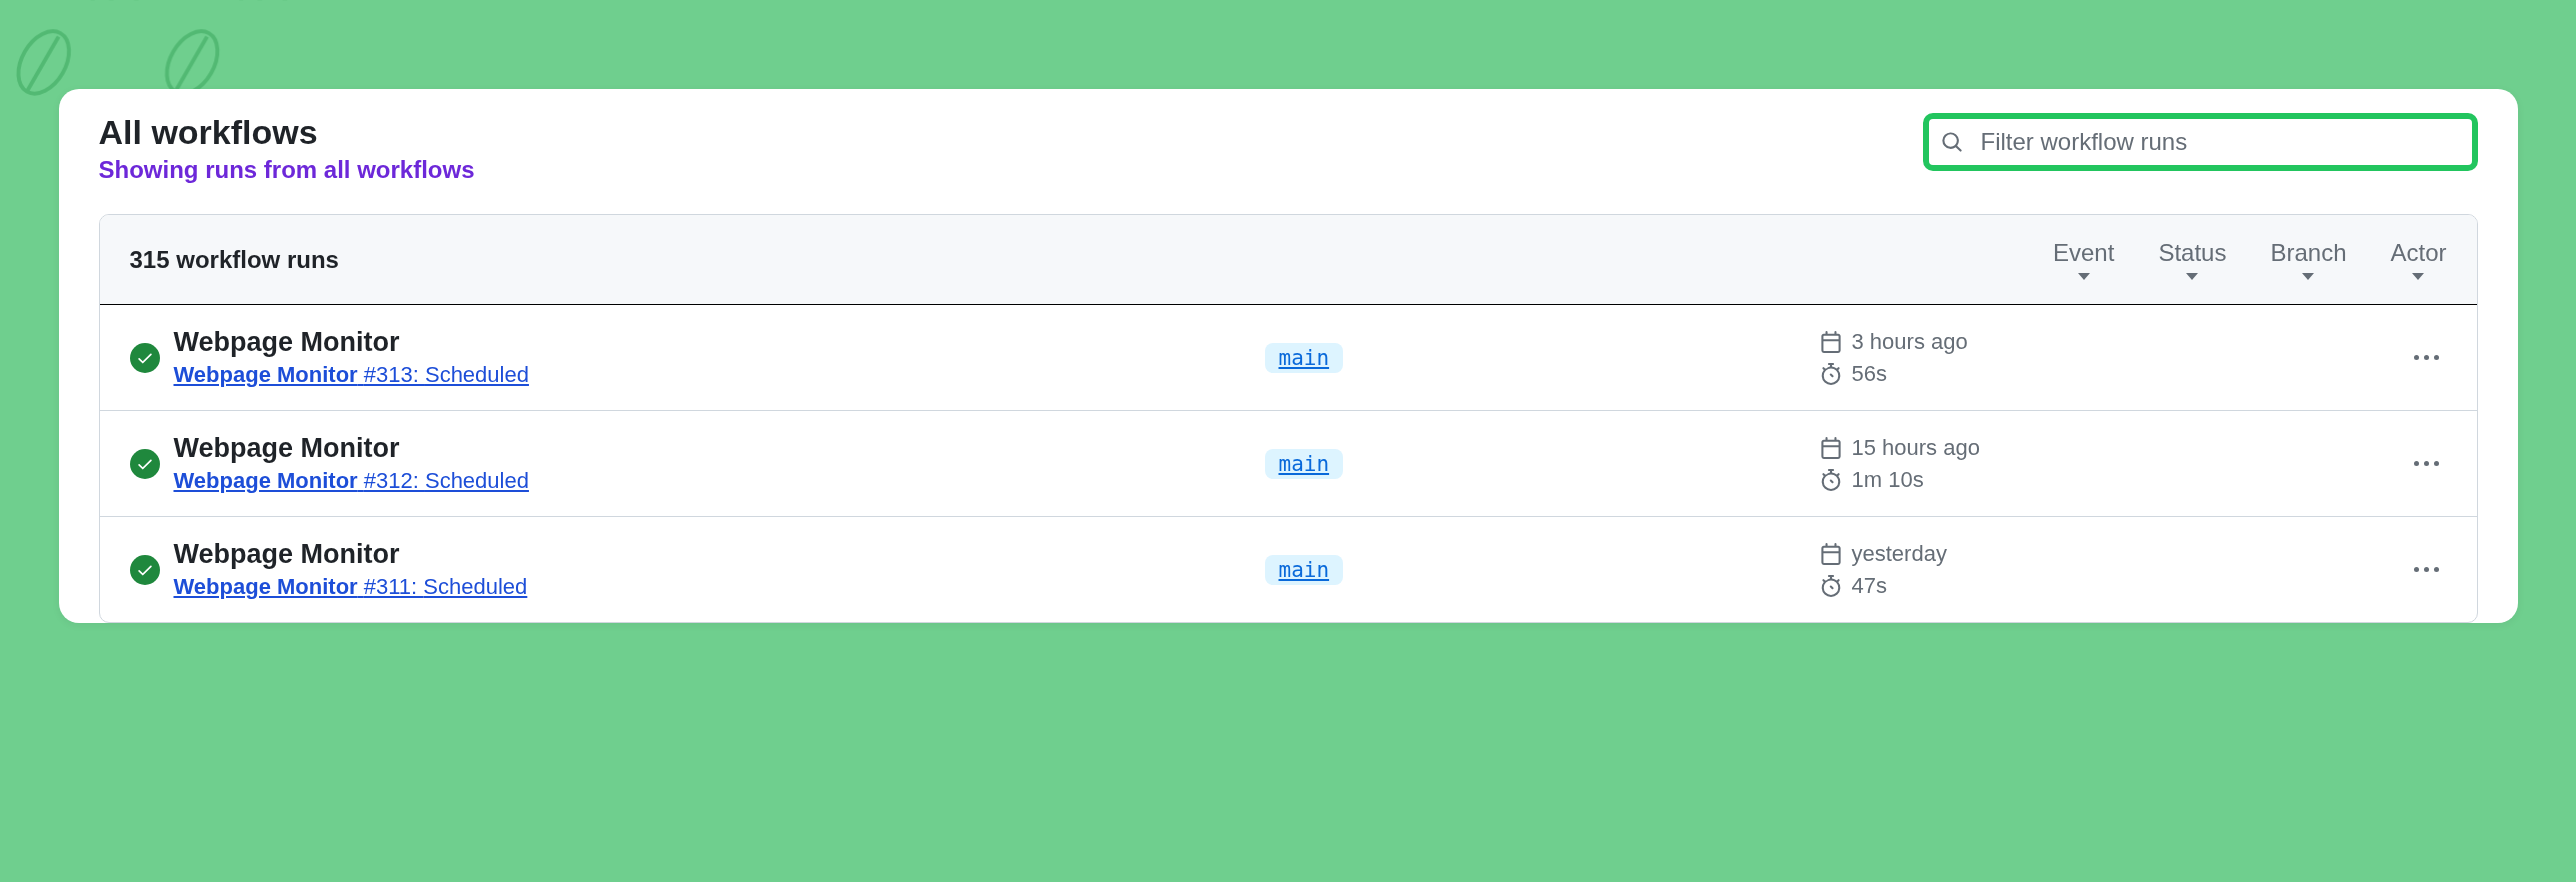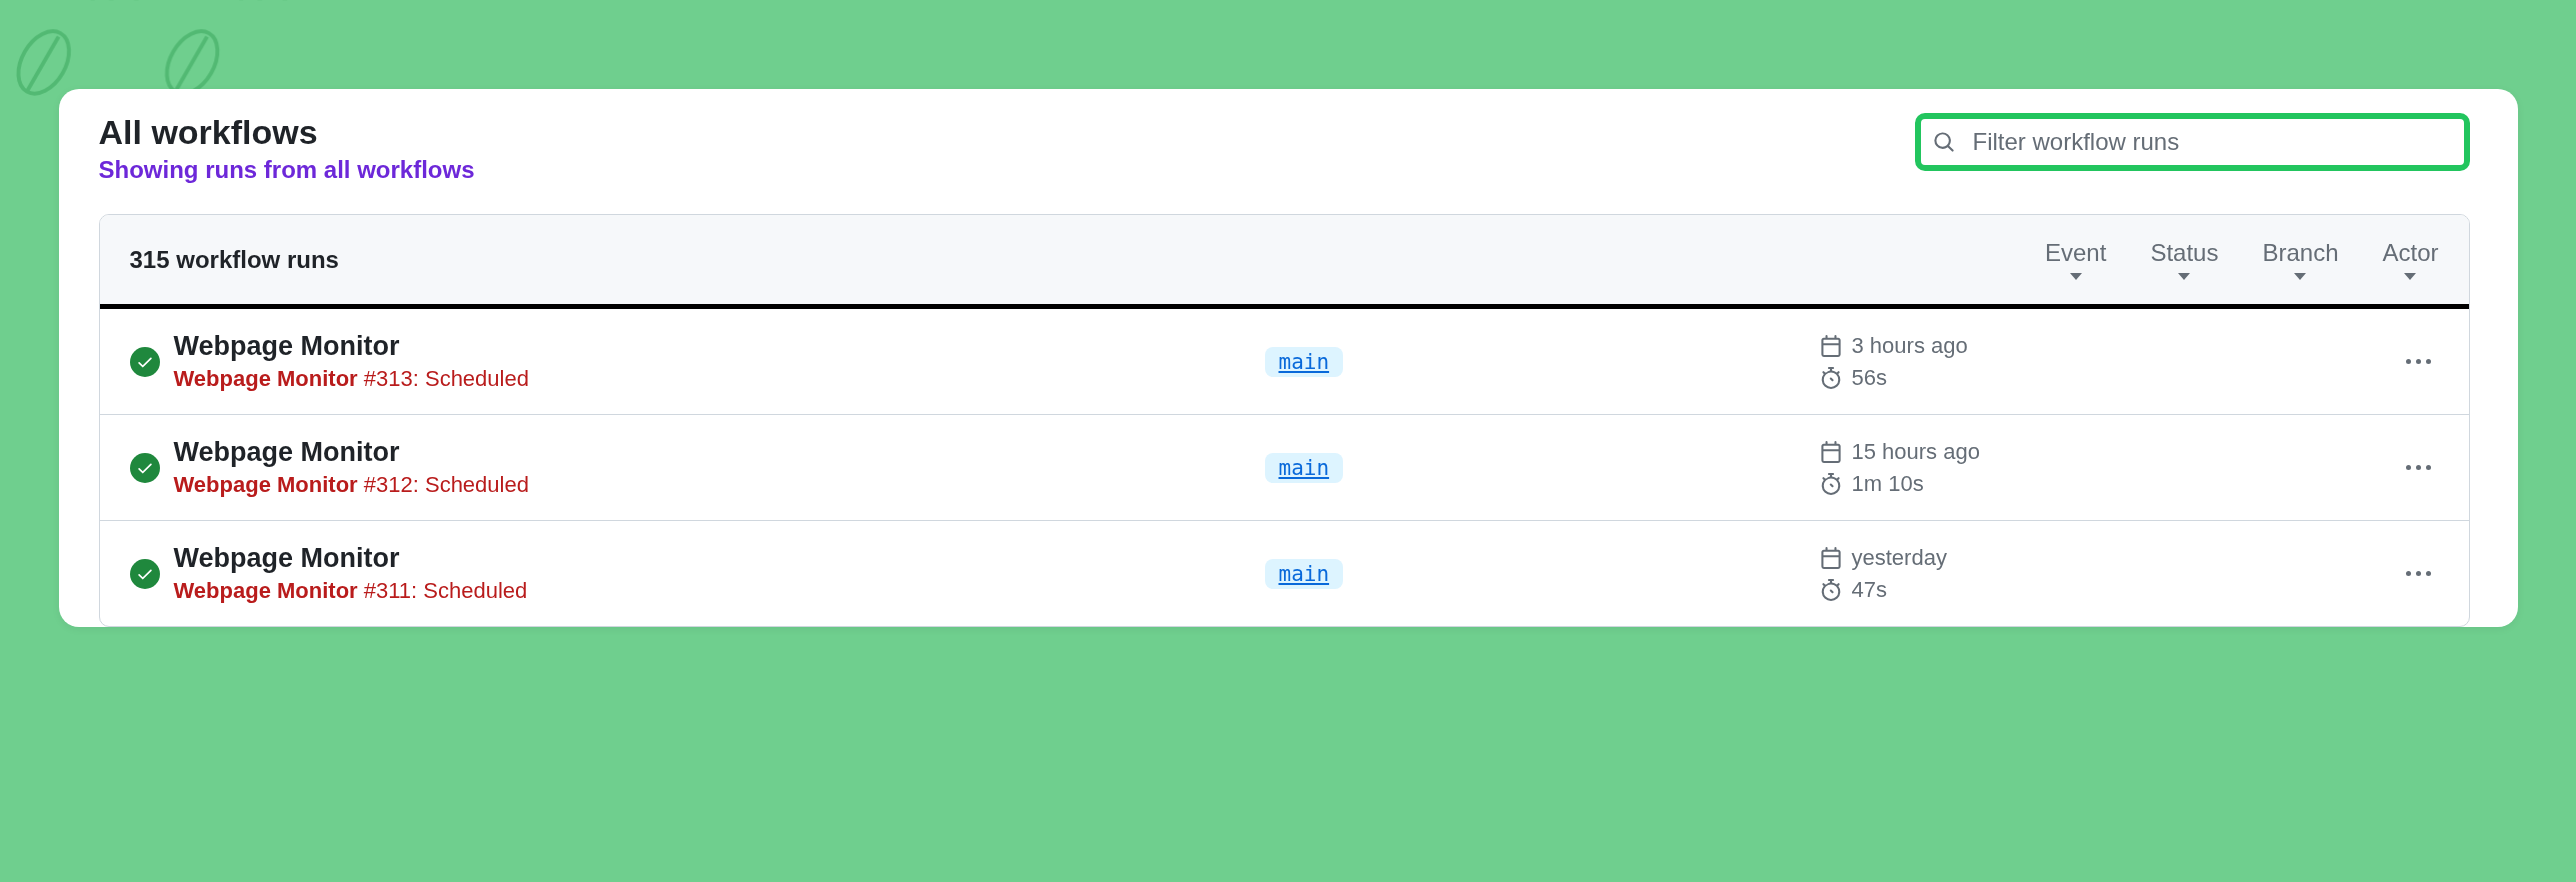--- a/index.html
+++ b/index.html
@@ -16,21 +16,21 @@
   inset: 0;
   z-index: 0;
 }
 .panel {
   position: relative;
   z-index: 1;
   width: 2459px;
   margin: 89px auto 4px;
   background: #fff;
   border-radius: 20px;
-  padding: 24px 8px 0 0;
+  padding: 24px 0 0 0;
   box-shadow: 0 2px 8px rgba(0,0,0,0.06);
 }
 .panel-header {
   display: flex;
   justify-content: space-between;
   align-items: flex-start;
   padding: 0 40px 30px 40px;
 }
 .title-block h1 {
   font-size: 34px;
@@ -70,21 +70,21 @@
   border: 1px solid #d0d7de;
   border-radius: 10px;
   overflow: hidden;
 }
 .table-head {
   background: #f6f8fa;
   display: flex;
   align-items: center;
   justify-content: space-between;
   padding: 24px 30px;
-  border-bottom: 5px solid #000000;
+  border-bottom: 1px solid #000000;
 }
 .run-count { font-size: 24px; font-weight: 600; color: #1f2328; }
 .filters { display: flex; gap: 44px; }
 .filter-btn {
   background: none; border: none;
   font-size: 24px;
   color: #656d76;
   cursor: pointer;
   display: flex;
   align-items: center;
@@ -116,21 +116,22 @@
 .run-title {
   font-size: 27px;
   font-weight: 600;
   color: #1f2328;
   text-decoration: none;
   display: block;
   margin-bottom: 4px;
 }
 .run-sub {
   font-size: 22px;
-  color: #b91c1c;
+  color: #1d4ed8;
+  text-decoration: underline;
 }
 .run-sub .wf-name { font-weight: 600; }
 .col-branch { width: 555px; flex-shrink: 0; }
 .branch-chip {
   display: inline-block;
   background: #ddf4ff;
   color: #0969da;
   font-family: ui-monospace, SFMono-Regular, Menlo, monospace;
   font-size: 21px;
   padding: 3px 14px;

